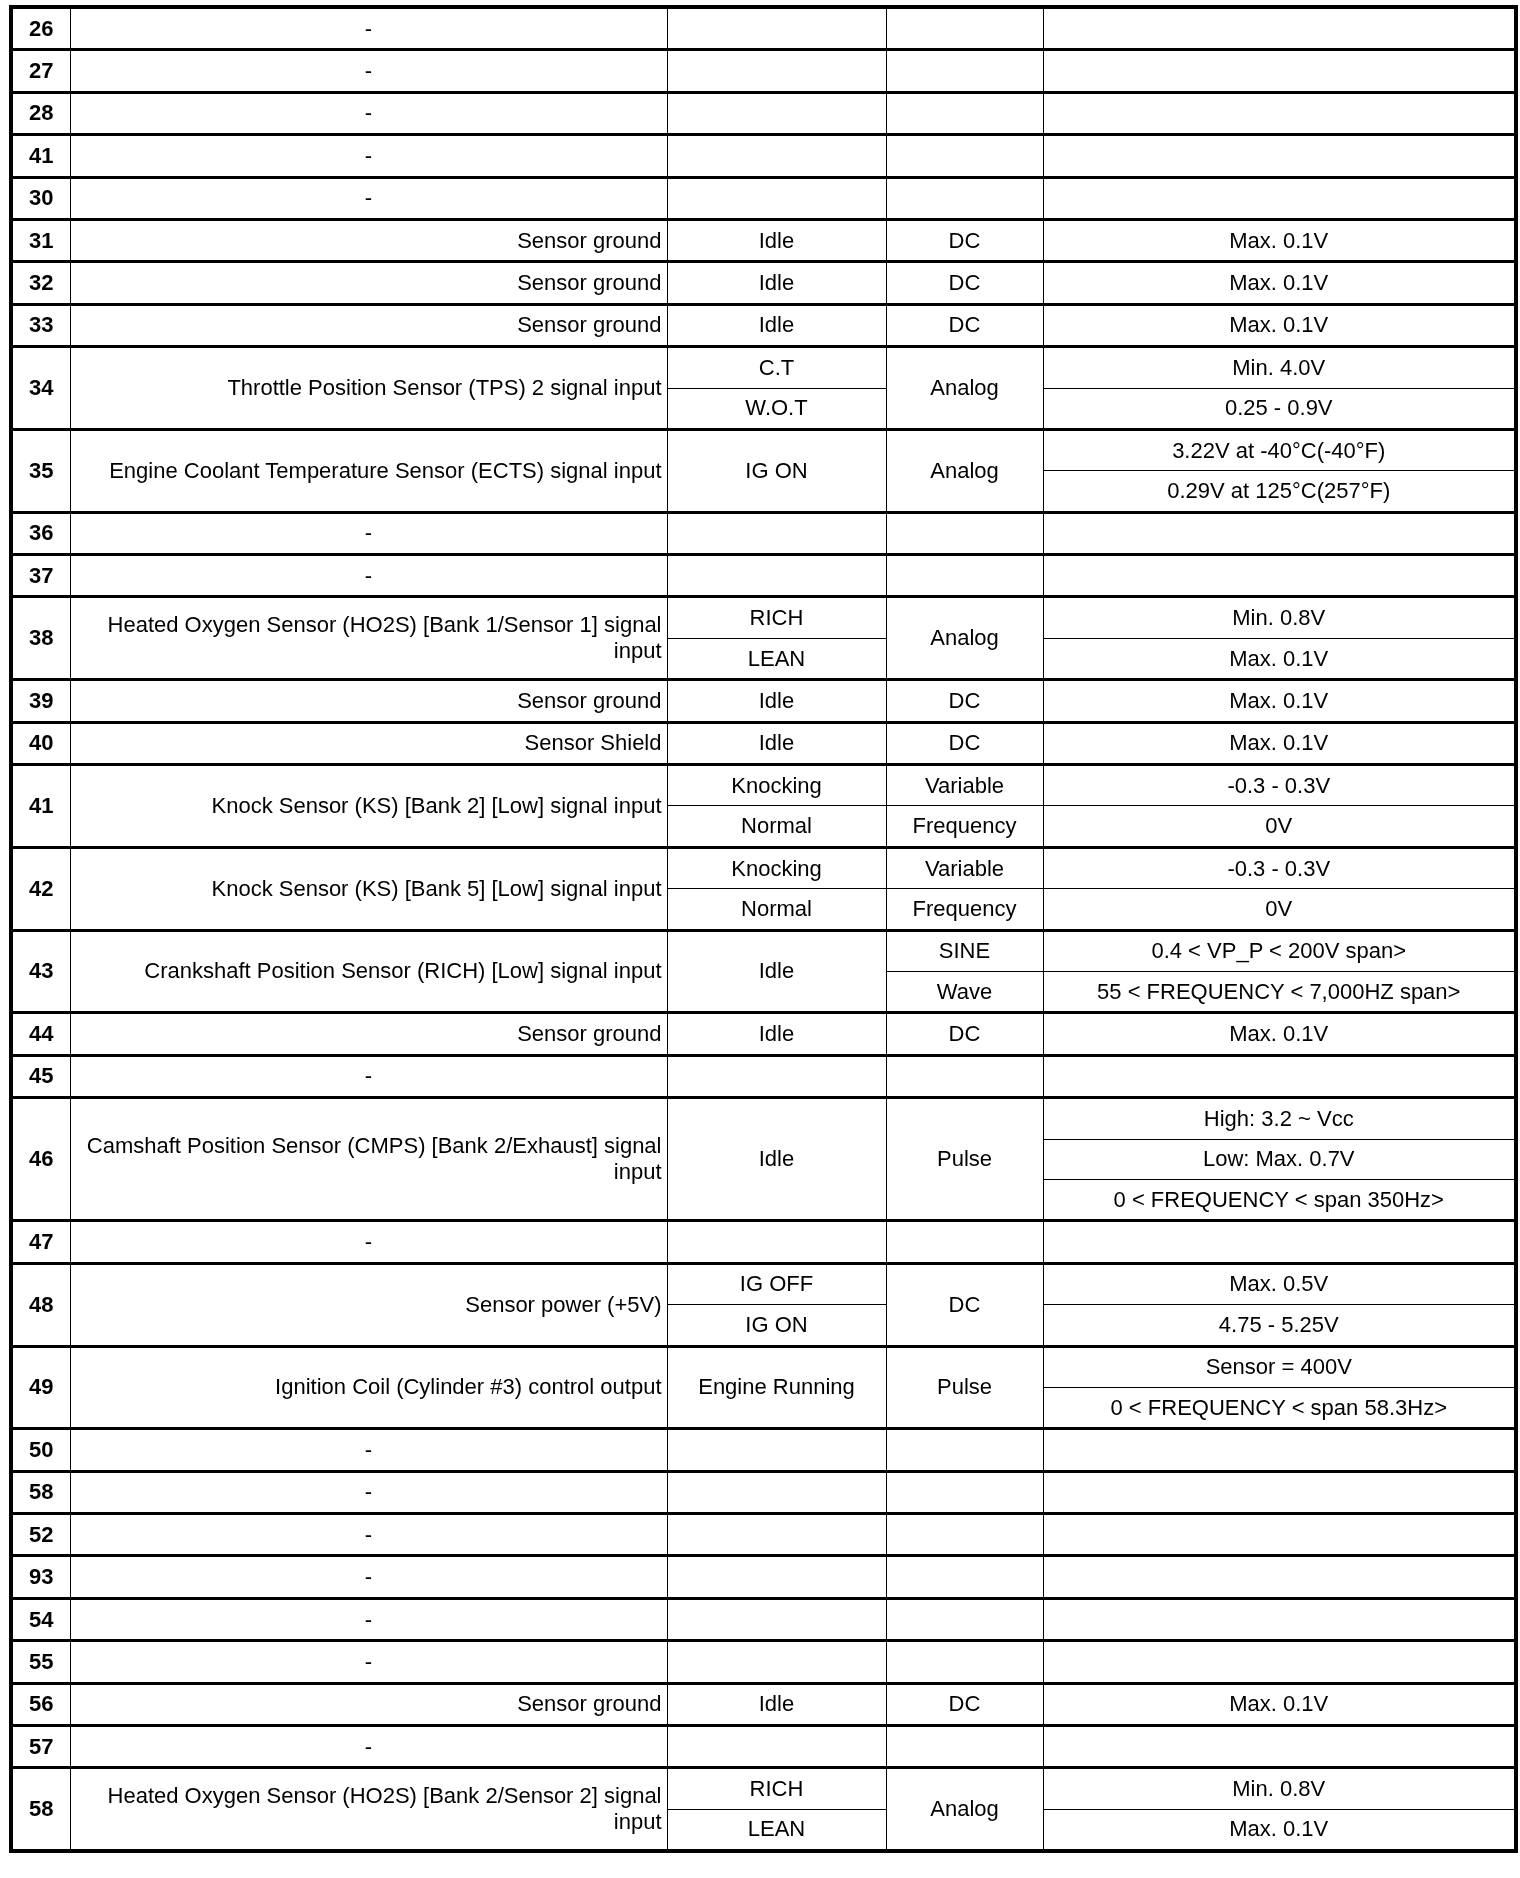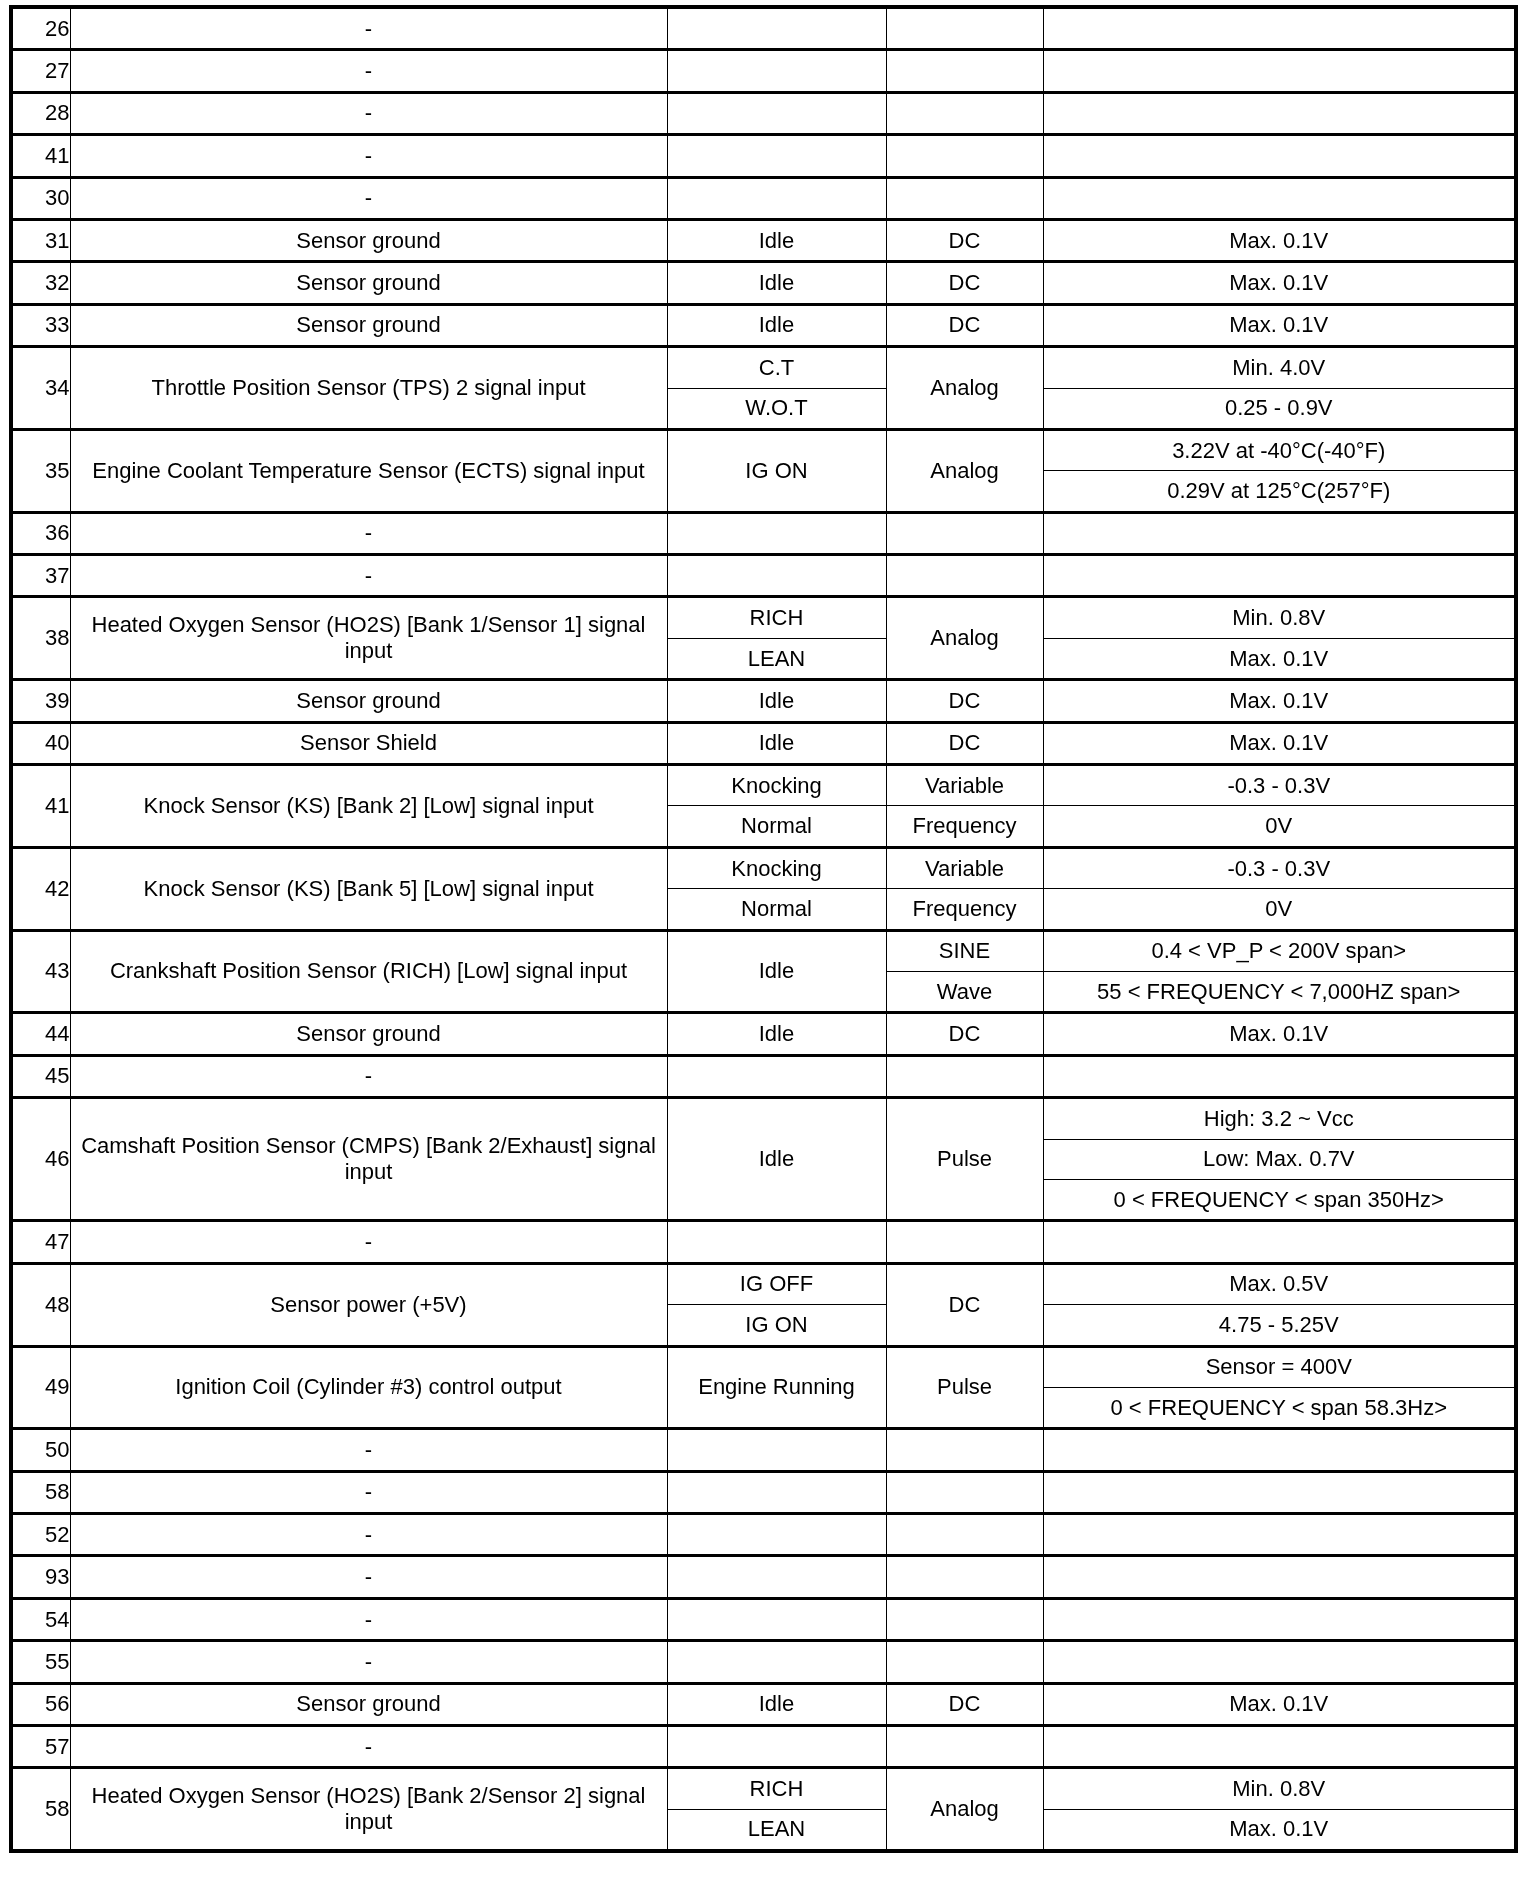--- a/index.html
+++ b/index.html
@@ -15,22 +15,22 @@
     border: 1.5px solid #000;
     height: 39.4px;
     padding: 0 5px;
     font-size: 22px;
     line-height: 26px;
     vertical-align: middle;
     text-align: center;
     overflow: hidden;
     white-space: nowrap;
   }
-  #tbl td.pin { text-align: right; padding: 0; }
-  #tbl td.desc { text-align: center; white-space: normal; }
+  #tbl td.pin { text-align: center; padding: 0; font-weight: bold; }
+  #tbl td.desc { text-align: right; white-space: normal; }
   #tbl td.desc.dash { text-align: center; }
   #tbl tr.grp td { border-top: 3px solid #000; }
   col.c-pin { width: 59px; }
   col.c-desc { width: 597px; }
   col.c-cond { width: 219px; }
   col.c-type { width: 157px; }
   col.c-lvl { width: 473px; }
 </style>
 </head>
 <body>

